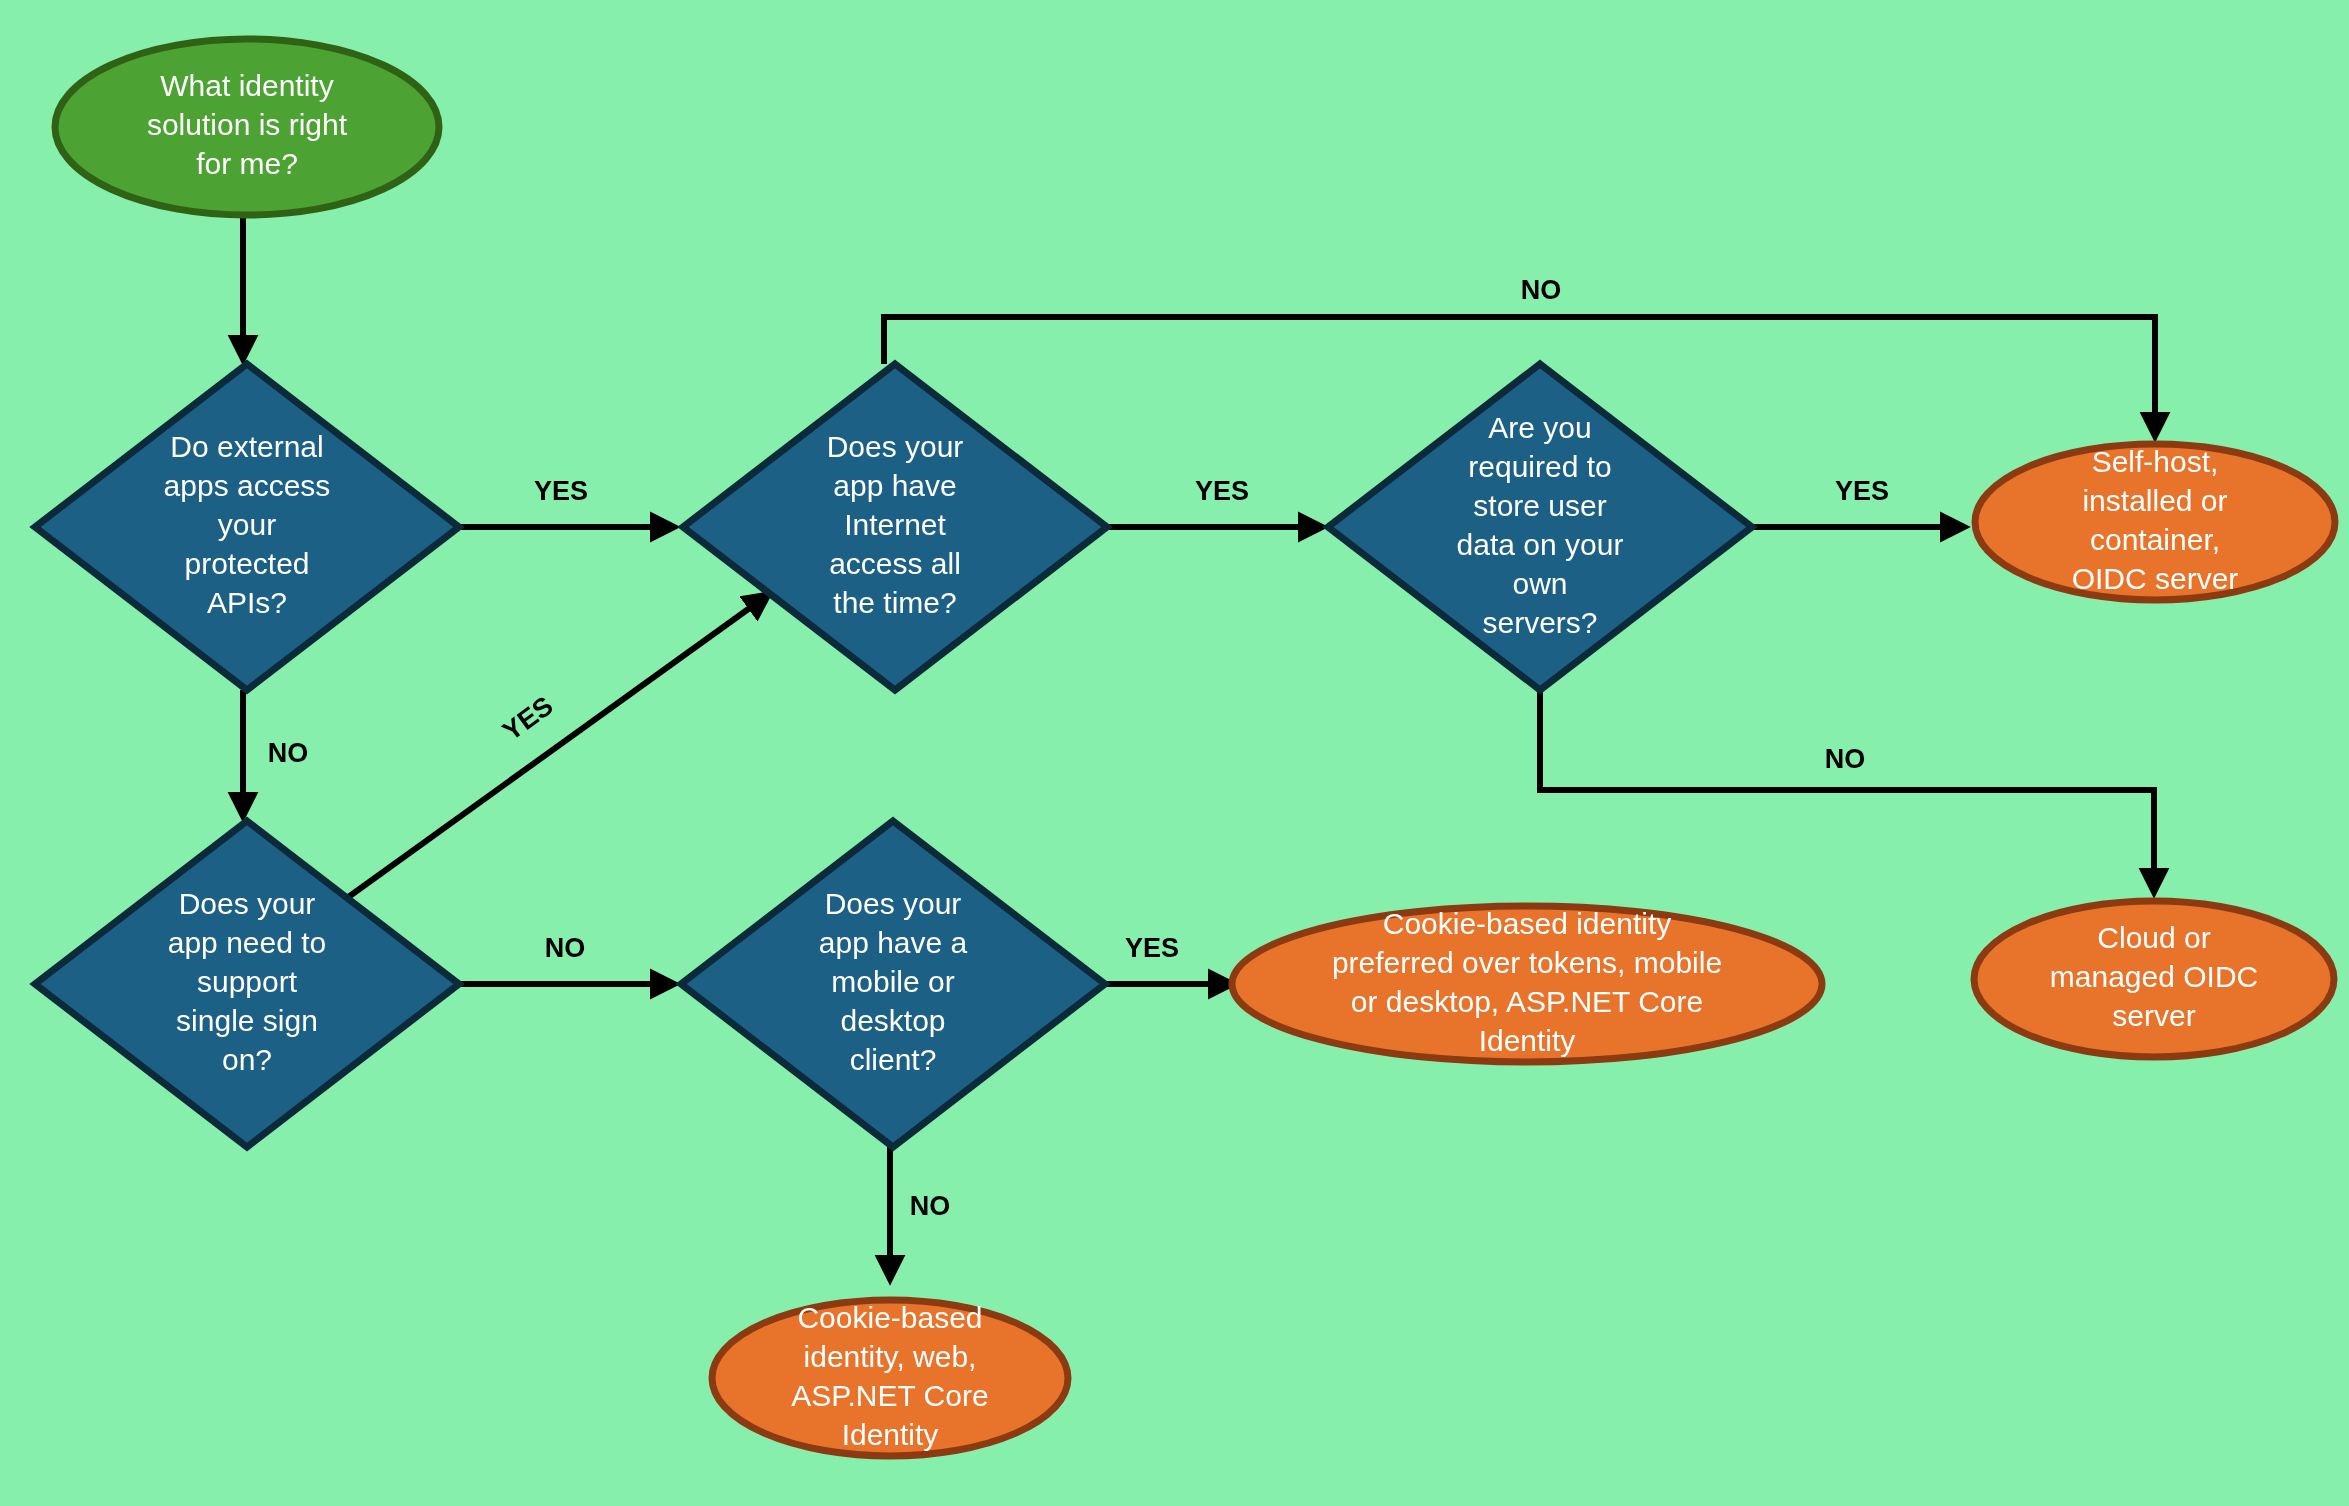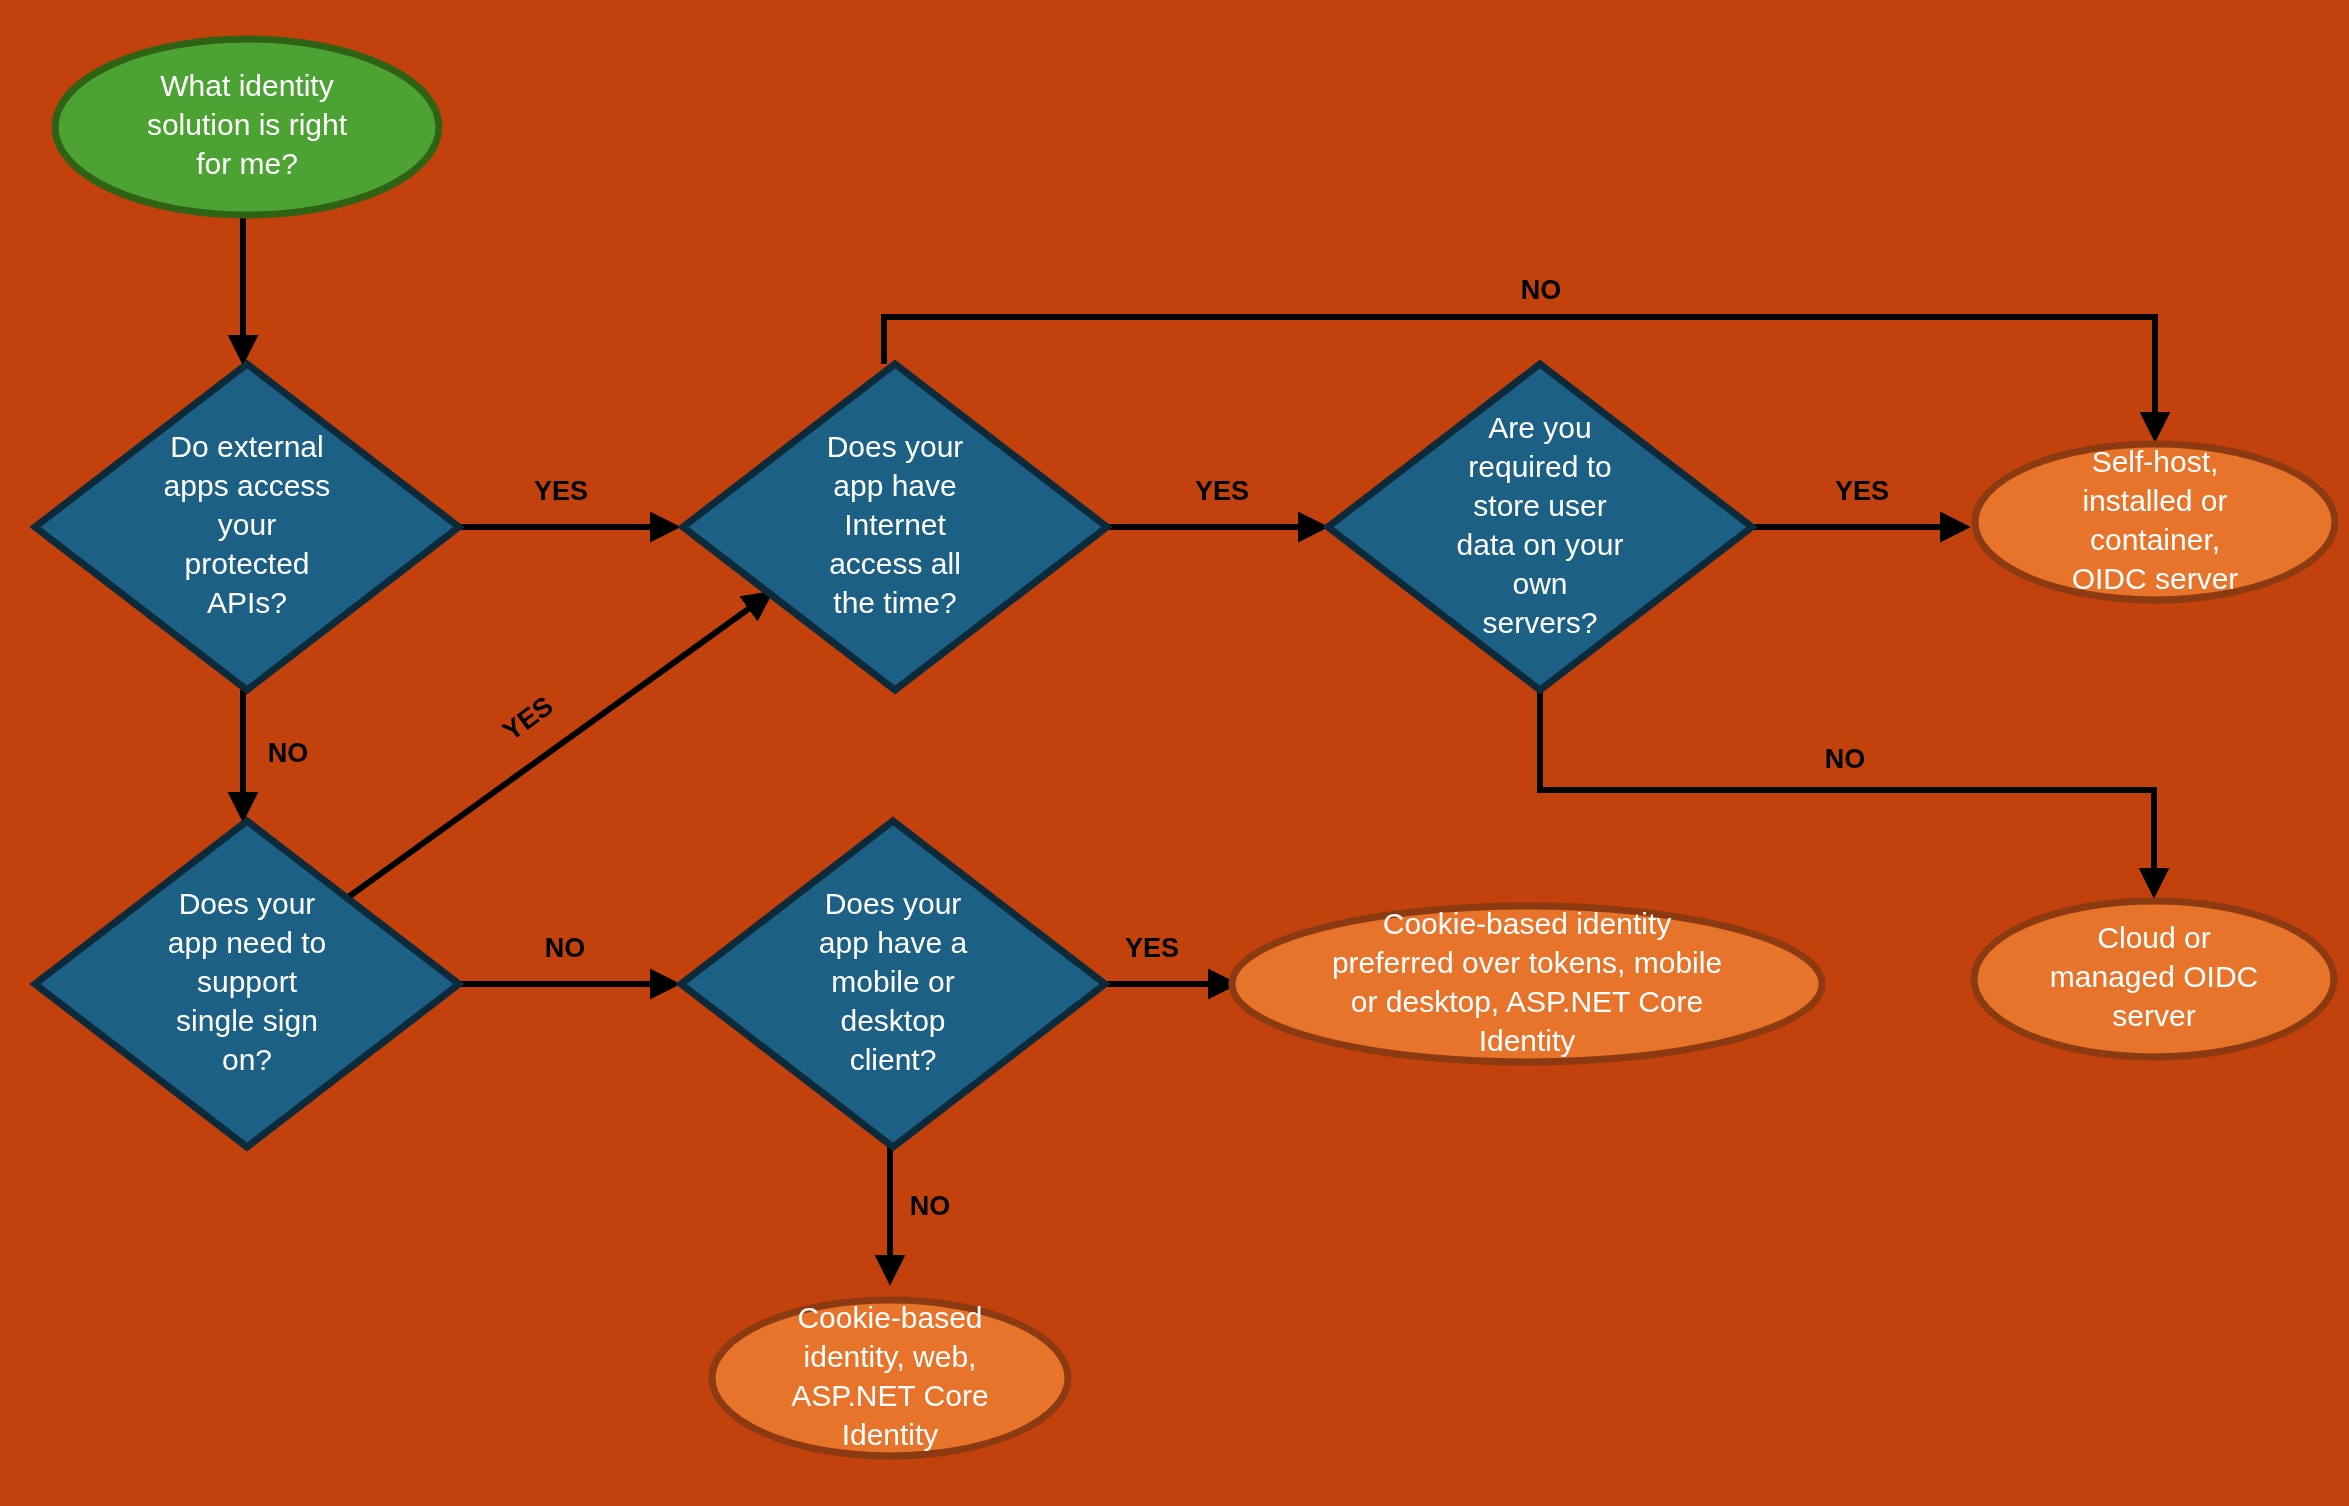--- a/index.html
+++ b/index.html
@@ -10,21 +10,21 @@
   body {
     width: 2349px;
     height: 1506px;
     font-family: "Liberation Sans", sans-serif;
     overflow: hidden;
   }
   #flowchart-root {
     position: relative;
     width: 2349px;
     height: 1506px;
-    background: #c2410c;
+    background: #86efac;
     text-decoration: underline;
   }
   svg.chart-canvas {
     display: block;
     width: 2349px;
     height: 1506px;
   }
   .node-label {
     fill: #ffffff;
     font-family: "Liberation Sans", sans-serif;

